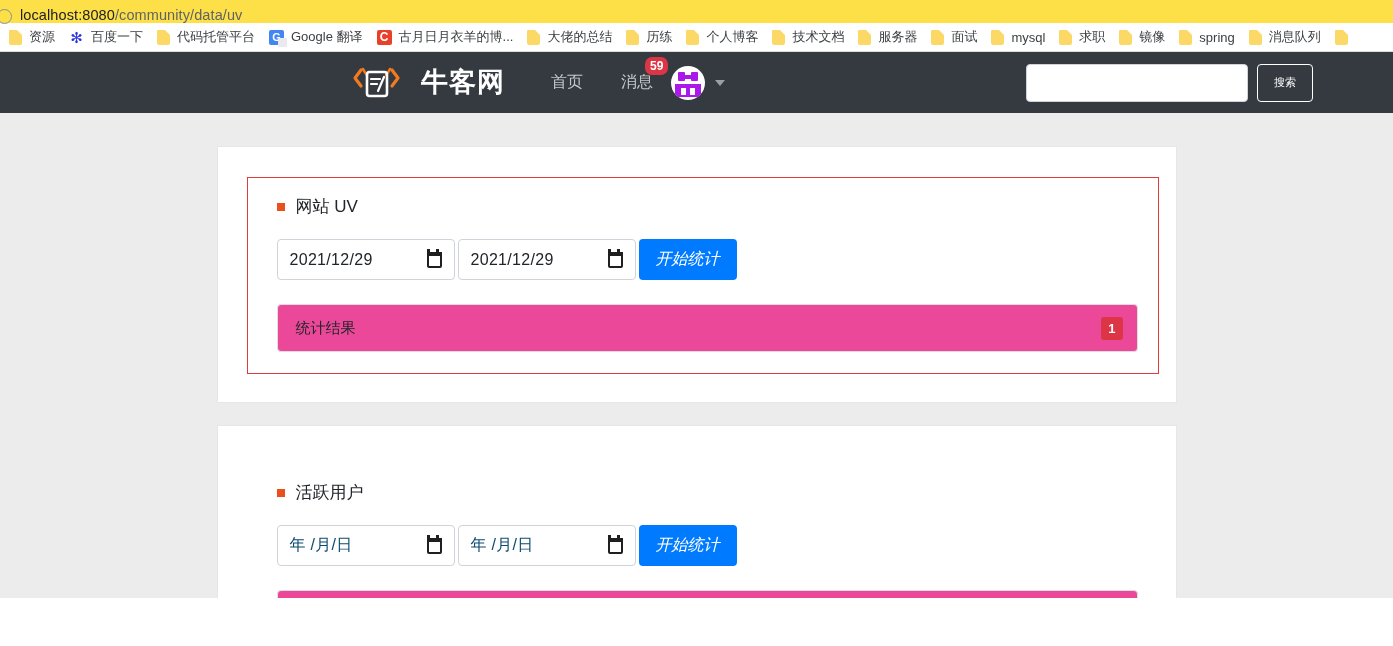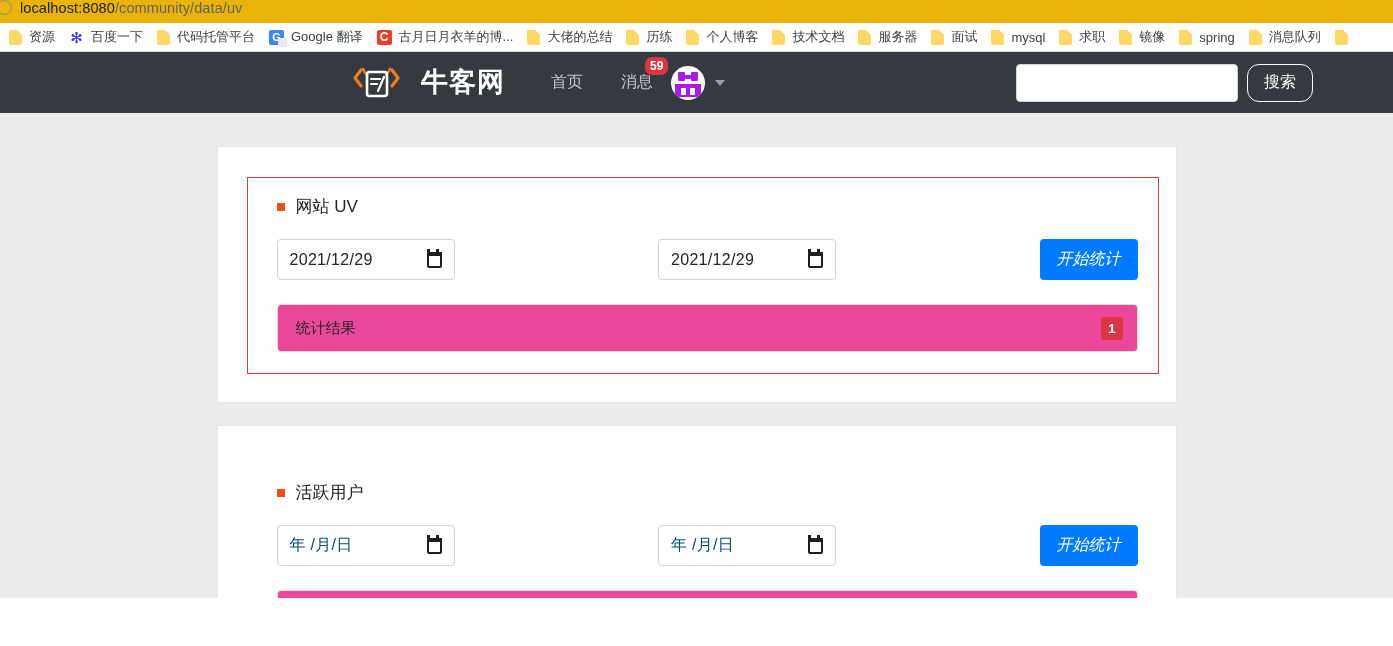--- a/index.html
+++ b/index.html
@@ -12,25 +12,25 @@
   }
 
   
   .browser-chrome {
     width: 100%;
     background: #ffffff;
   }
   .url-bar {
     height: 23px;
     display: flex;
-    align-items: flex-start;
+    align-items: flex-end;
     padding-left: 4px;
     font-size: 14.5px;
     color: #5f6368;
-    background: #eab308;
+    background: #fde047;
   }
   .url-lock-icon {
     width: 14px;
     height: 14px;
     flex: 0 0 14px;
     position: relative;
     margin-right: 9px;
     margin-left: -7px;
   }
   .url-lock-icon::before {
@@ -212,23 +212,23 @@
     font-size: 15px;
     color: #212529;
     outline: none;
     font-family: inherit;
   }
   .search-button {
     height: 38px;
     padding: 0 16px;
     background: transparent;
     border: 1px solid #ffffff;
-    border-radius: 12px;
+    border-radius: 4px;
     color: #ffffff;
-    font-size: 16px;
+    font-size: 11px;
     cursor: pointer;
     font-family: inherit;
     white-space: nowrap;
   }
 
   
   .page-body {
     background: #ececec;
     height: 485px;
     padding-top: 33px;
@@ -266,21 +266,20 @@
   .sq-bullet {
     width: 8px; height: 8px;
     background: #e8511b;
     flex: 0 0 8px;
   }
   .form-row {
     display: flex;
     align-items: center;
     gap: 3px;
     margin-bottom: 24px;
-    justify-content: space-between;
   }
   .date-input {
     width: 178px;
     height: 41px;
     border: 1px solid #ced4da;
     border-radius: 4px;
     background: #fff;
     display: flex;
     align-items: center;
     padding: 0 12px;

